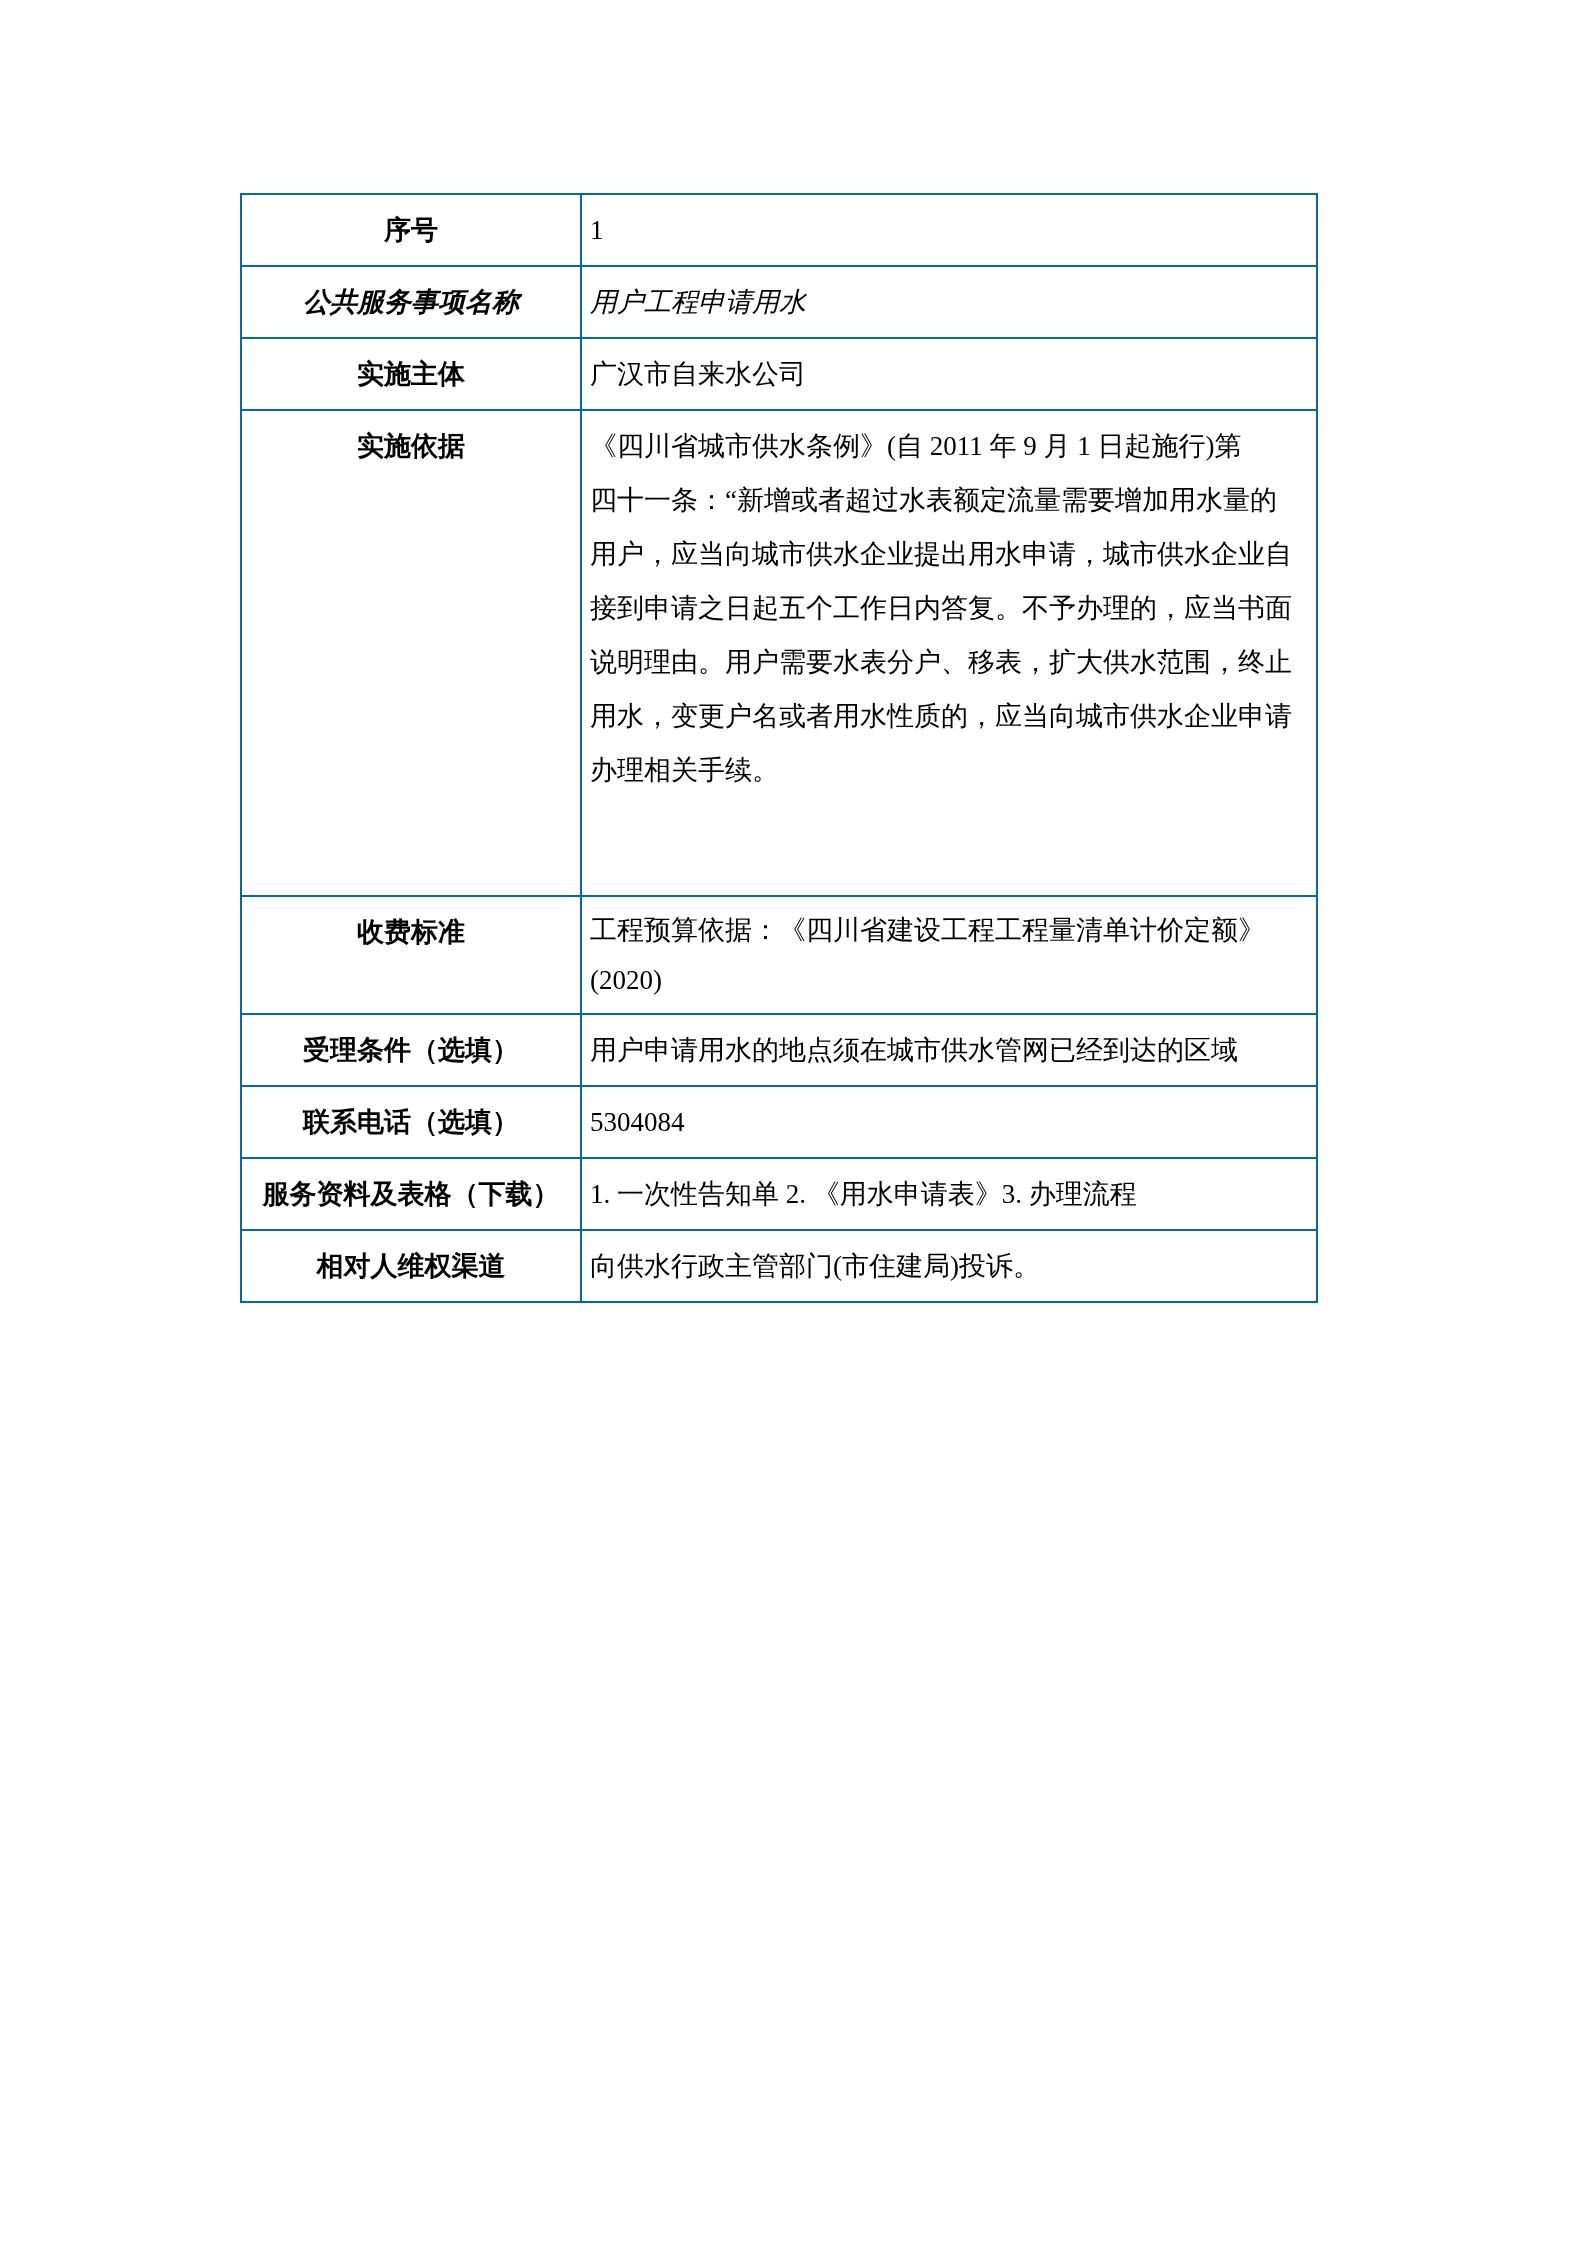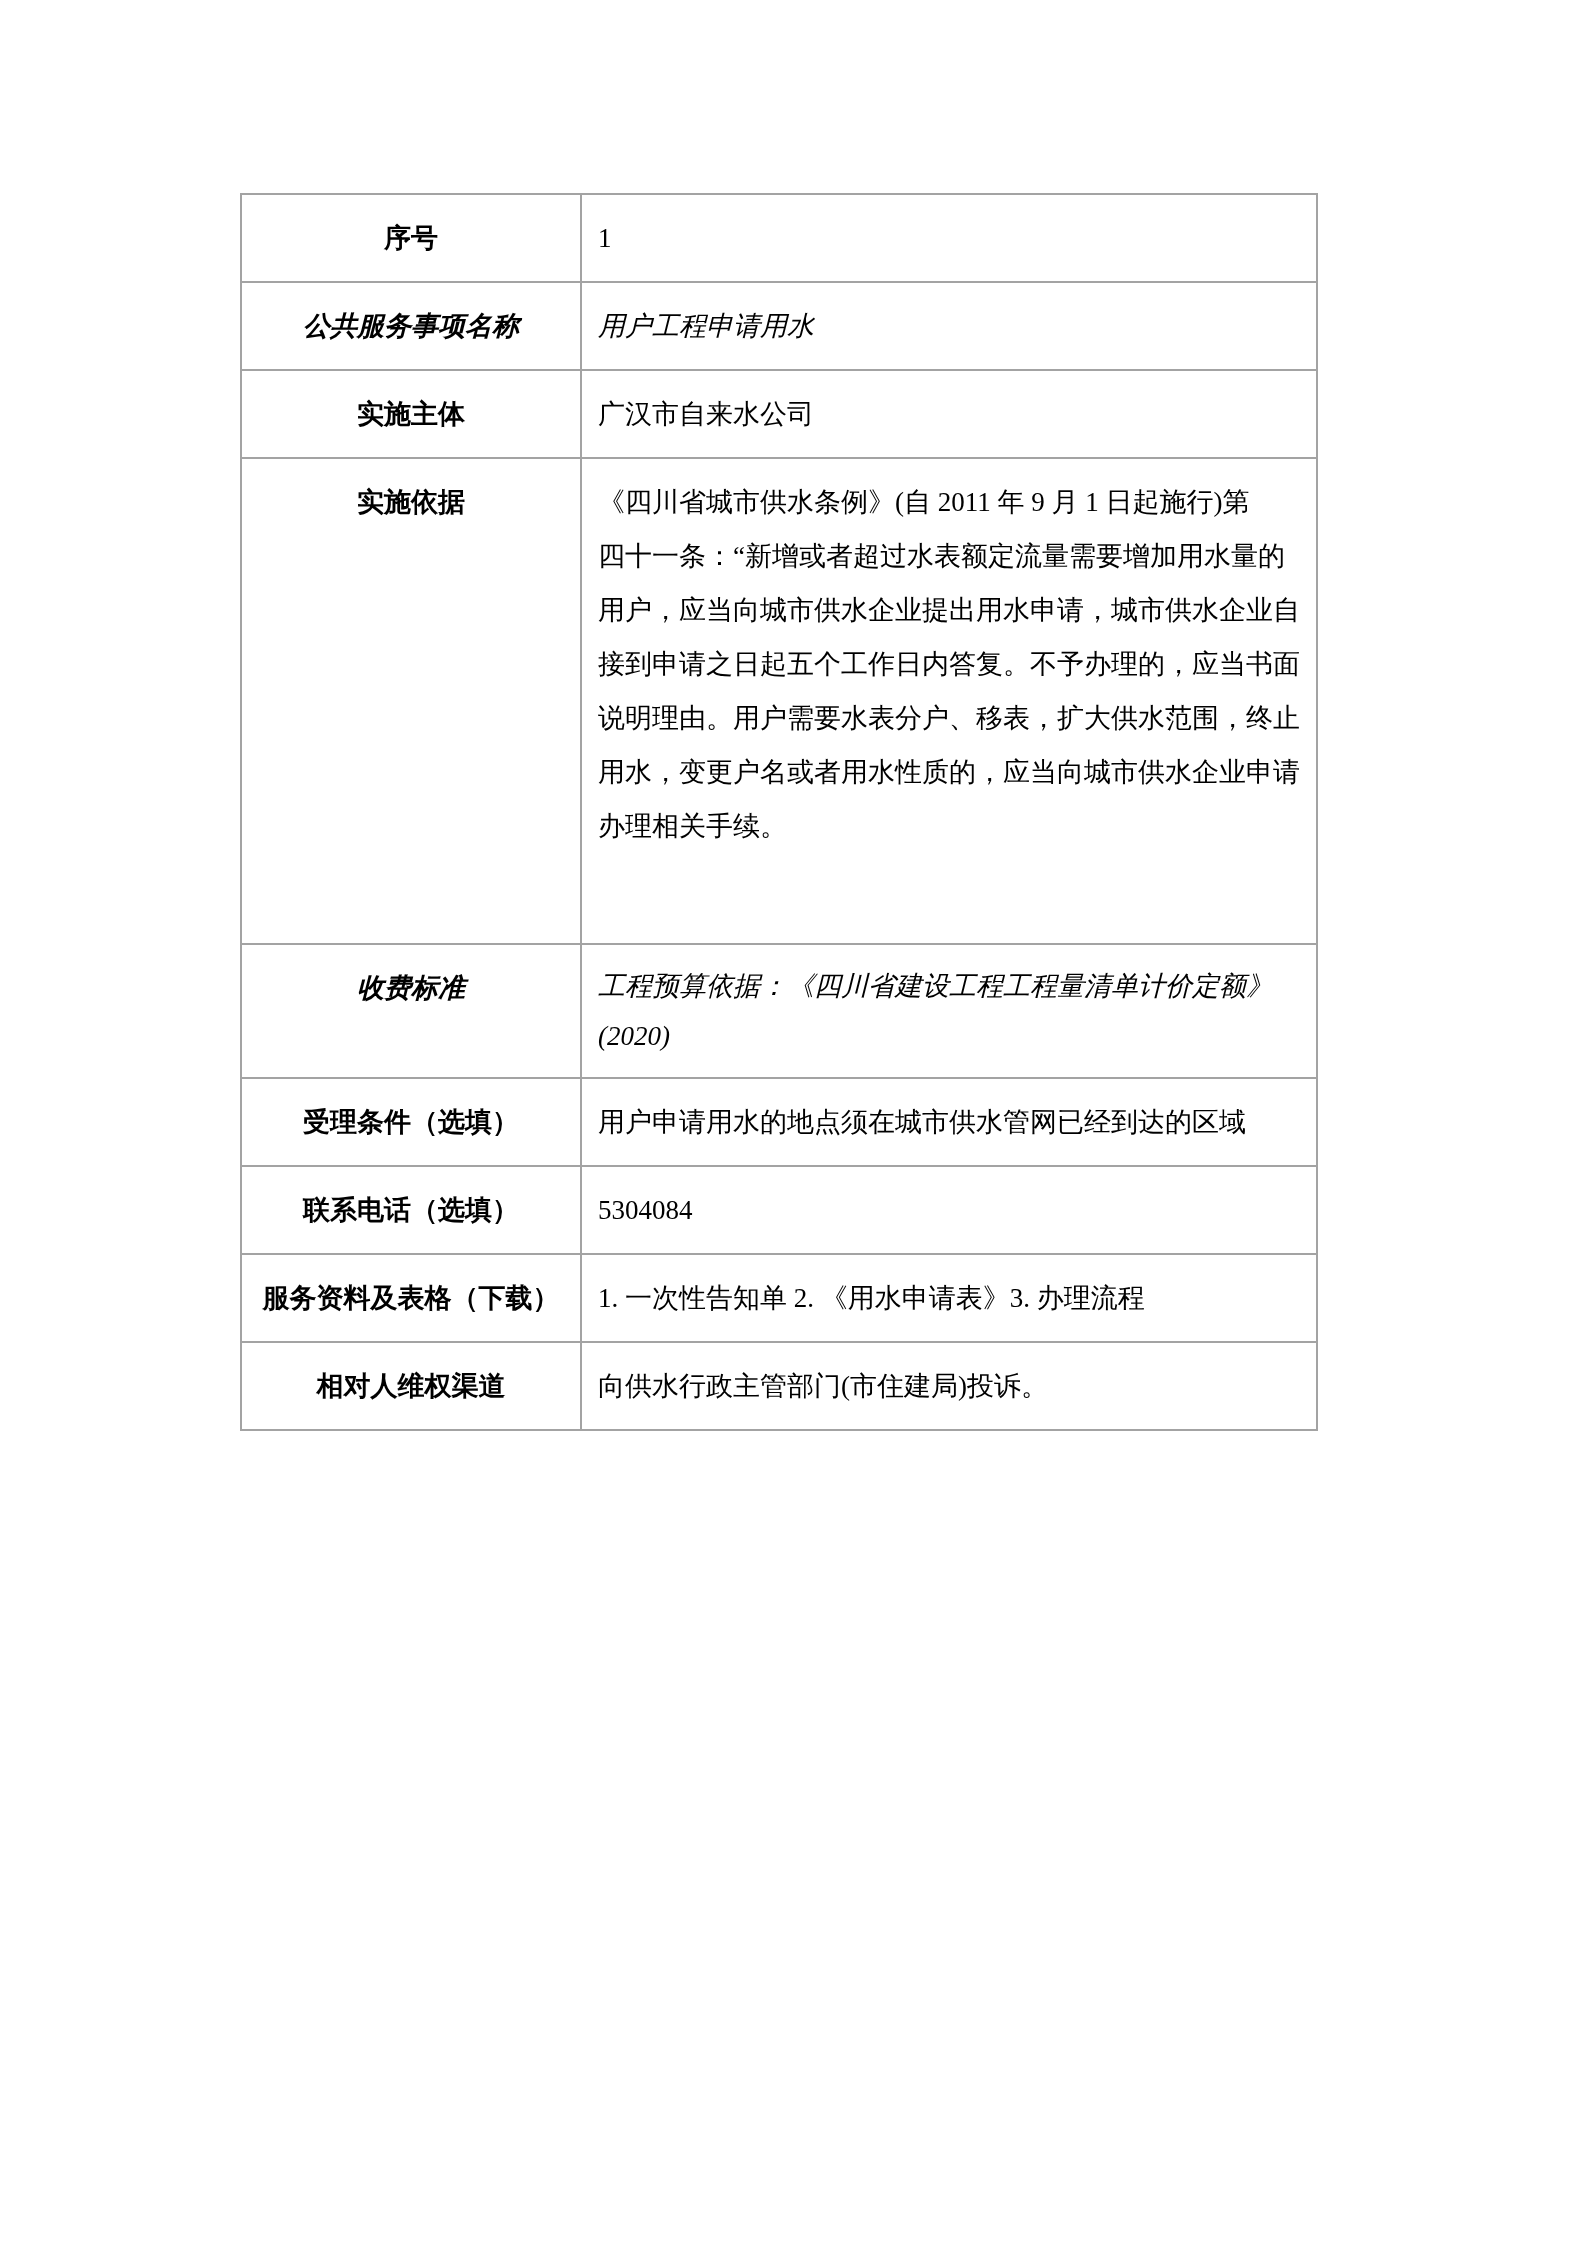--- a/index.html
+++ b/index.html
@@ -14,43 +14,43 @@
   }
   table.service-table {
     position: absolute;
     left: 240px;
     top: 193px;
     width: 1076px;
     border-collapse: collapse;
     table-layout: fixed;
   }
   .service-table td {
-    border: 2px solid #a3a3a3;
-    padding: 16px;
+    border: 2px solid #0369a1;
+    padding: 8px;
     vertical-align: top;
     font-size: 27px;
     line-height: 54px;
     overflow: hidden;
     margin-left: 6px;
   }
   .label-cell {
     text-align: center;
     font-weight: bold;
   }
   .value-cell {
     text-align: left;
     padding-left: 4px;
   }
   .value-line { white-space: nowrap; }
   
   tr.row-1  { height: 55px; }
   tr.row-2  { height: 55px; font-style: italic; }
   tr.row-3  { height: 54px; }
   tr.row-4  { height: 486px; }
-  tr.row-5  { height: 101px; font-style: italic; }
+  tr.row-5  { height: 101px; }
   tr.row-5 .value-cell { line-height: 50px; }
   tr.row-6  { height: 55px; }
   tr.row-7  { height: 55px; }
   tr.row-8  { height: 55px; }
   tr.row-9  { height: 55px; }
   tr.row-10 { height: 55px; }
   tr.row-11 { height: 54px; }
 </style>
 </head>
 <body>

